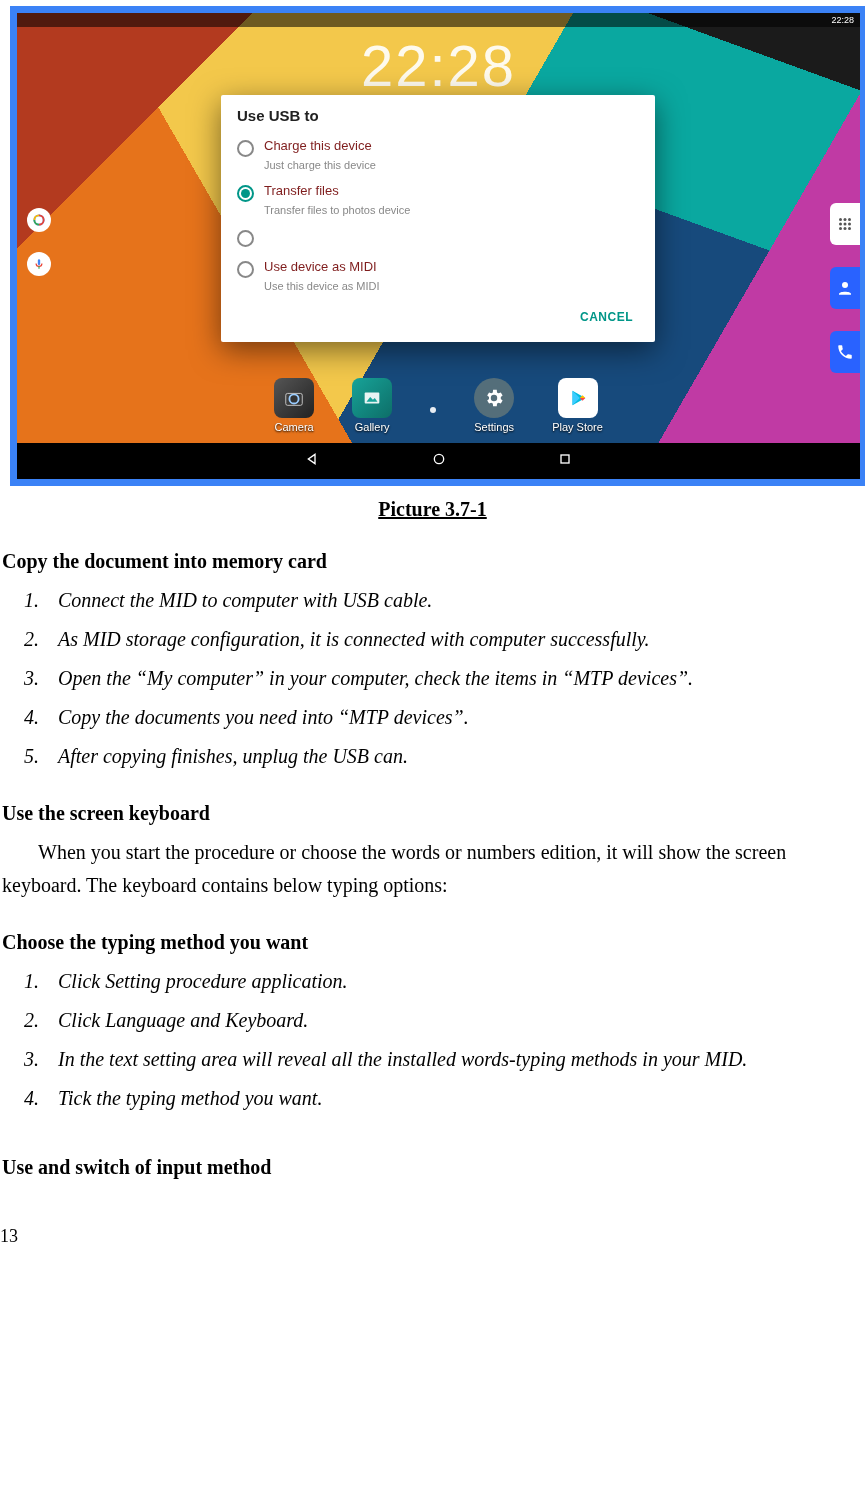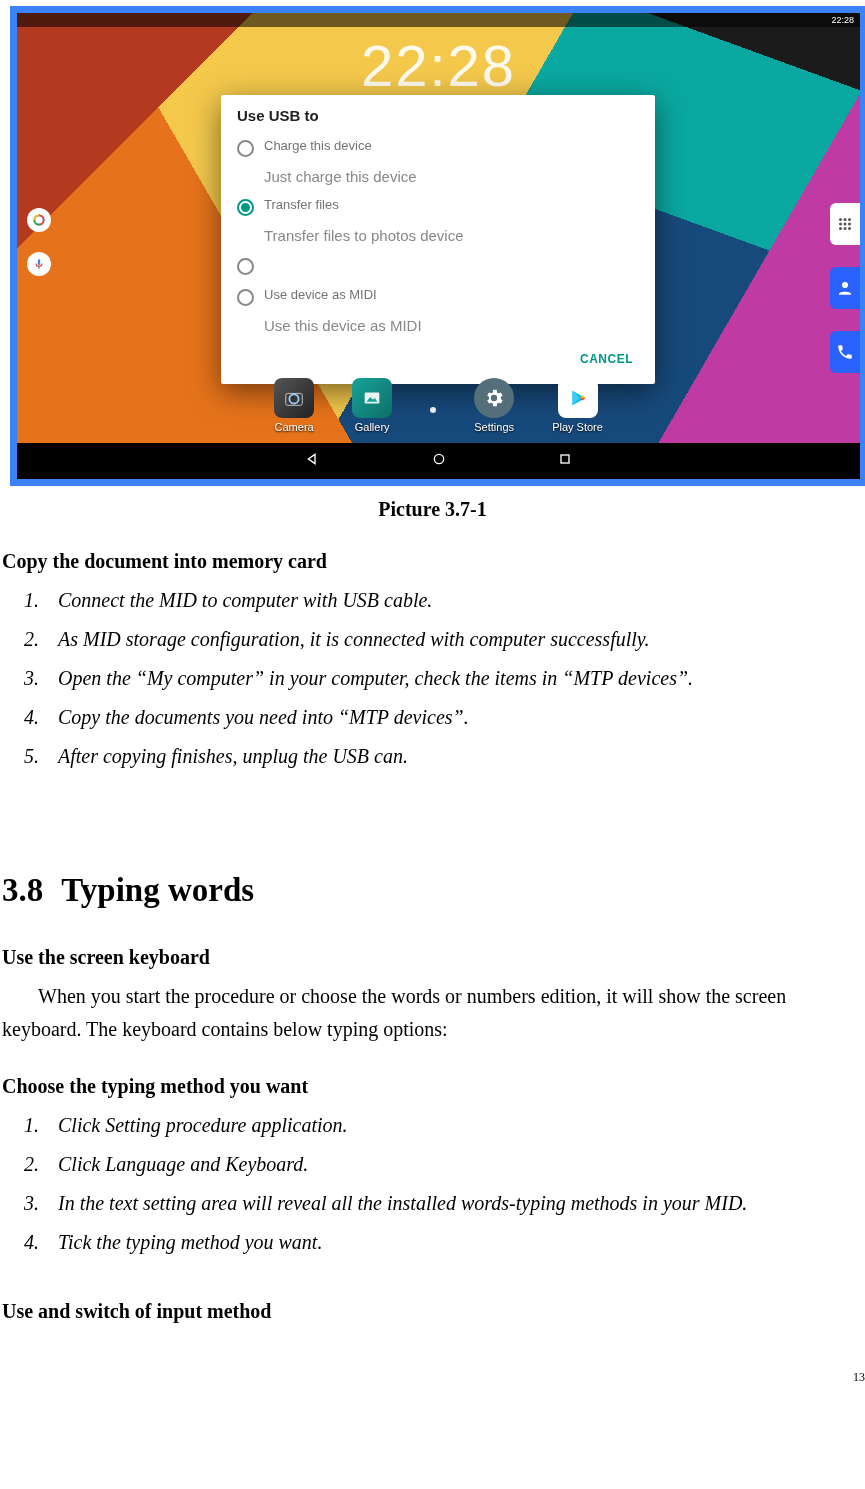--- a/index.html
+++ b/index.html
@@ -83,22 +83,22 @@
     border-radius: 50%;
     margin-top: 2px;
     flex: none;
     position: relative;
   }
   .radio.selected { border-color: #009688; }
   .radio.selected::after{
     content:""; position:absolute; inset:2px;
     background:#009688; border-radius:50%;
   }
-  .opt-text .t1{font-size:13px;font-weight:500;color:#737373;}
-  .opt-text .t2{font-size:15px;color:#888;margin-top:15px;}
+  .opt-text .t1{font-size:13px;font-weight:500;color:#7f1d1d;}
+  .opt-text .t2{font-size:11px;color:#888;margin-top:6px;}
   .dialog-actions{
     display:flex;justify-content:flex-end;
     padding:6px 12px 6px 0;
   }
   .cancel-btn{
     font: 700 12px Arial, sans-serif;
     color:#009688;
     letter-spacing:.5px;
     padding:6px 10px;
     cursor:pointer;
@@ -123,20 +123,21 @@
     position:absolute;left:0;right:0;bottom:0;height:36px;
     background:#000;display:flex;align-items:center;justify-content:center;gap:110px;
   }
   .nav-icon{color:#fff;}
   .nav-icon svg{width:16px;height:16px;}
   .caption{
     text-align:center;
     font-weight:700;
     font-size:20px;
     margin-top:12px;
+    text-decoration:underline;
   }
   .body-text{
     font-size:20px;
     line-height:1.65;
     padding:0 2px;
   }
   .body-text h4{
     font-size:20px;font-weight:700;margin:24px 0 6px 0;
   }
   .body-text ol{
@@ -148,21 +149,21 @@
   .section-heading{
     font-size:33px;font-weight:700;
     margin:90px 0 22px 0;
   }
   .section-heading .num{margin-right:18px;}
   .indent-para{
     text-indent:36px;
     margin:6px 0;
   }
   .page-num{
-    text-align:right;font-size:12px;margin-top:42px;
+    text-align:left;font-size:18px;margin-top:42px;
   }
 </style>
 </head>
 <body>
 
 <div class="page">
 
   <div class="screenshot-container">
     <div class="wallpaper"></div>
 
@@ -324,23 +325,20 @@
   <div class="body-text">
     <h4>Copy the document into memory card</h4>
     <ol>
       <li>Connect the MID to computer with USB cable.</li>
       <li>As MID storage configuration, it is connected with computer successfully.</li>
       <li>Open the “My computer” in your computer, check the items in “MTP devices”.</li>
       <li>Copy the documents you need into “MTP devices”.</li>
       <li>After copying finishes, unplug the USB can.</li>
     </ol>
 
-    <div class="section-heading">
-      <span class="num">3.8</span><span>Typing words</span>
-    </div>
 
     <h4>Use the screen keyboard</h4>
     <p class="indent-para">When you start the procedure or choose the words or numbers edition, it will show the screen keyboard. The keyboard contains below typing options:</p>
 
     <h4>Choose the typing method you want</h4>
     <ol>
       <li>Click Setting procedure application.</li>
       <li>Click Language and Keyboard.</li>
       <li>In the text setting area will reveal all the installed words-typing methods in your MID.</li>
       <li>Tick the typing method you want.</li>

